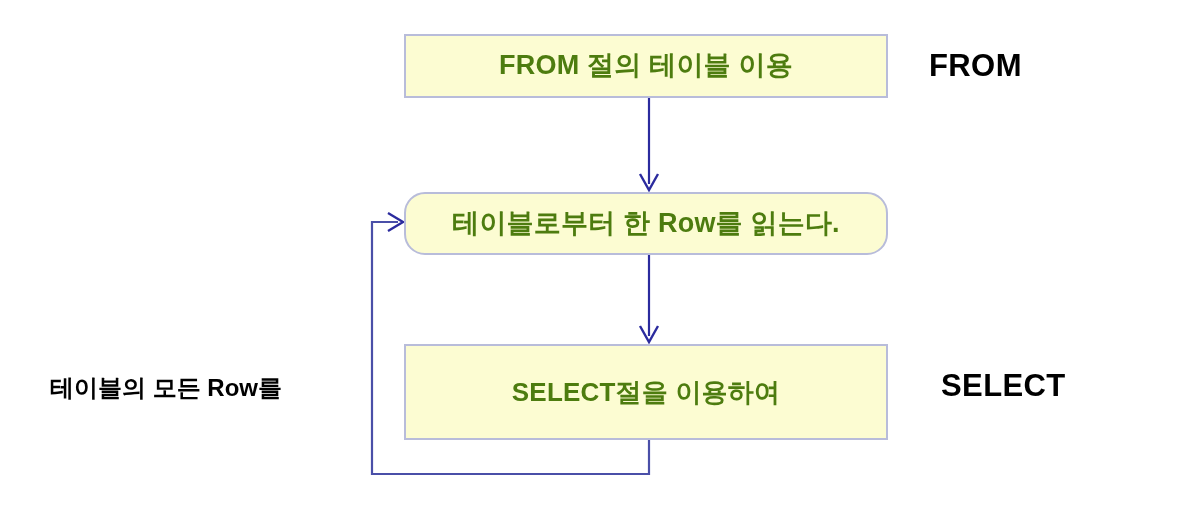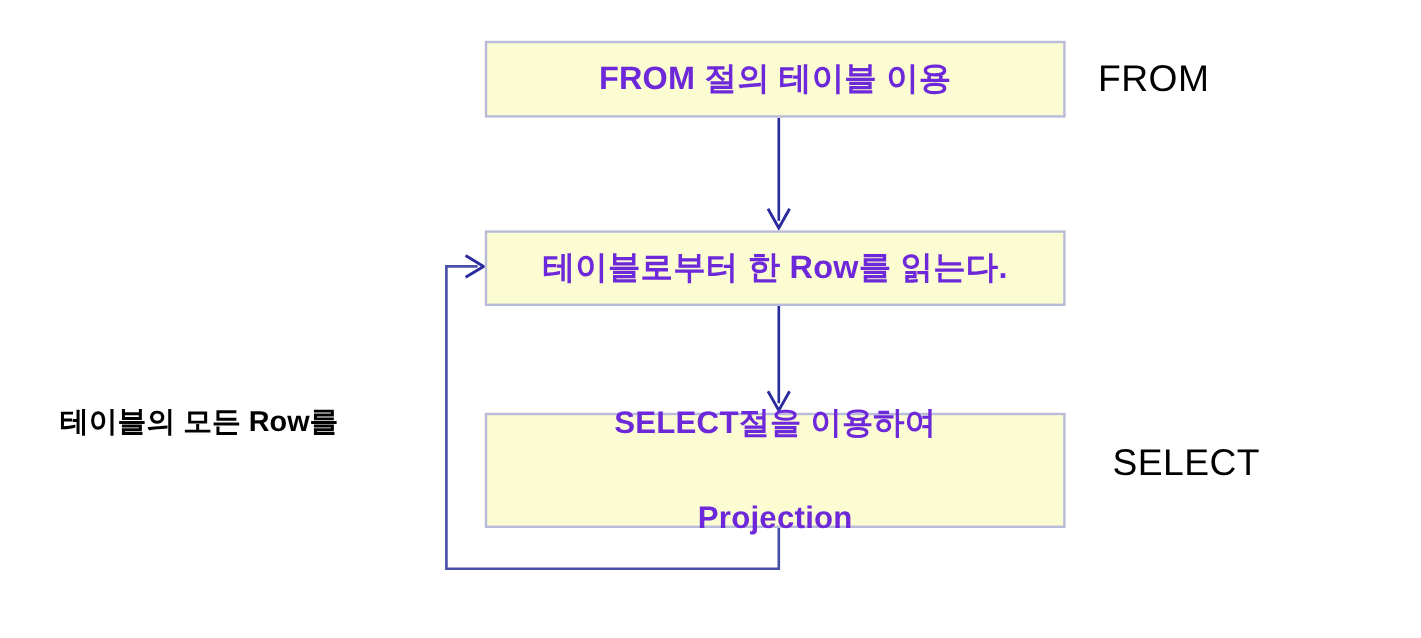--- a/index.html
+++ b/index.html
@@ -24,57 +24,58 @@
     position: absolute;
     left: 404px;
     width: 484px;
     box-sizing: border-box;
     background: #fcfcd2;
     border: 2px solid #b8bcda;
     display: flex;
     flex-direction: column;
     align-items: center;
     justify-content: center;
-    color: #6d28d9;
+    color: #4d7c0f;
     font-weight: bold;
     line-height: 1.18;
     text-align: center;
     letter-spacing: 0.2px;
   }
   #box-from   { top: 34px;  height: 64px; font-size: 27px; }
-  #box-read   { top: 192px; height: 63px; font-size: 27px; }
+  #box-read   { top: 192px; height: 63px; font-size: 27px; border-radius: 21px; }
   #box-select { top: 344px; height: 96px; font-size: 26px; gap: 48px; }
   .pbox-line2 { display: block; }
 
   
   .stage-label {
     position: absolute;
     color: #000000;
-    font-weight: normal;
+    font-weight: bold;
     font-size: 31px;
     white-space: nowrap;
     letter-spacing: 0.4px;
+    margin-left: 14px;
   }
   #label-from   { left: 915px; top: 48px; }
   #label-select { left: 927px; top: 368px; }
 
   
   #loop-note {
     position: absolute;
     left: 50px;
     top: 335px;
     width: 300px;
     color: #000000;
     font-weight: bold;
     font-size: 24px;
     line-height: 1.42;
     text-align: left;
     white-space: nowrap;
   }
-  #loop-note span { display: block; }
+  #loop-note span { display: block; margin-top: 36px; }
 
   
   #connectors {
     position: absolute;
     left: 0;
     top: 0;
     width: 1184px;
     height: 532px;
     pointer-events: none;
   }
@@ -105,21 +106,20 @@
   <div class="pbox" id="box-from">
     <span>FROM 절의 테이블 이용</span>
   </div>
 
   <div class="pbox" id="box-read">
     <span>테이블로부터 한 Row를 읽는다.</span>
   </div>
 
   <div class="pbox" id="box-select">
     <span>SELECT절을 이용하여</span>
-    <span class="pbox-line2">Projection</span>
   </div>
 
   <div class="stage-label" id="label-from">FROM</div>
   <div class="stage-label" id="label-select">SELECT</div>
 
   <div id="loop-note">
     <span>테이블의 모든 Row를</span>
   </div>
 
 </div>

